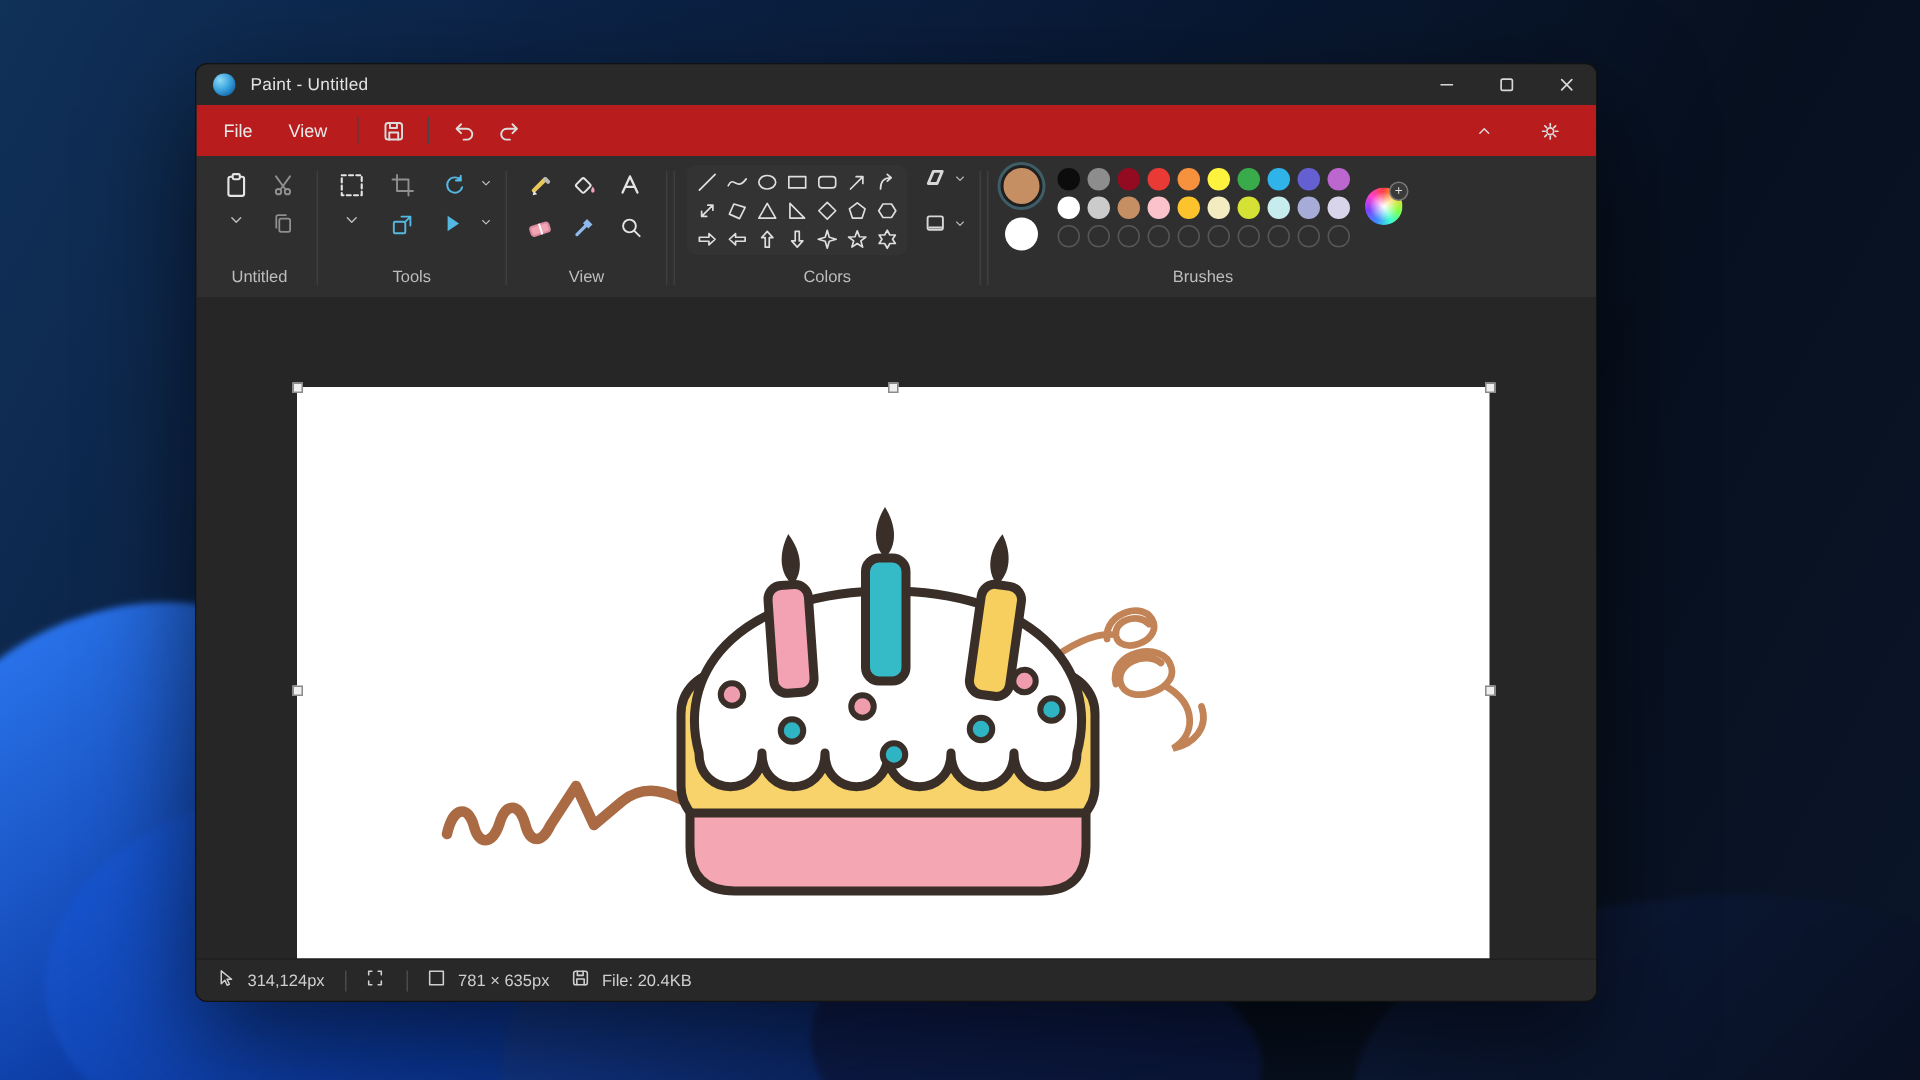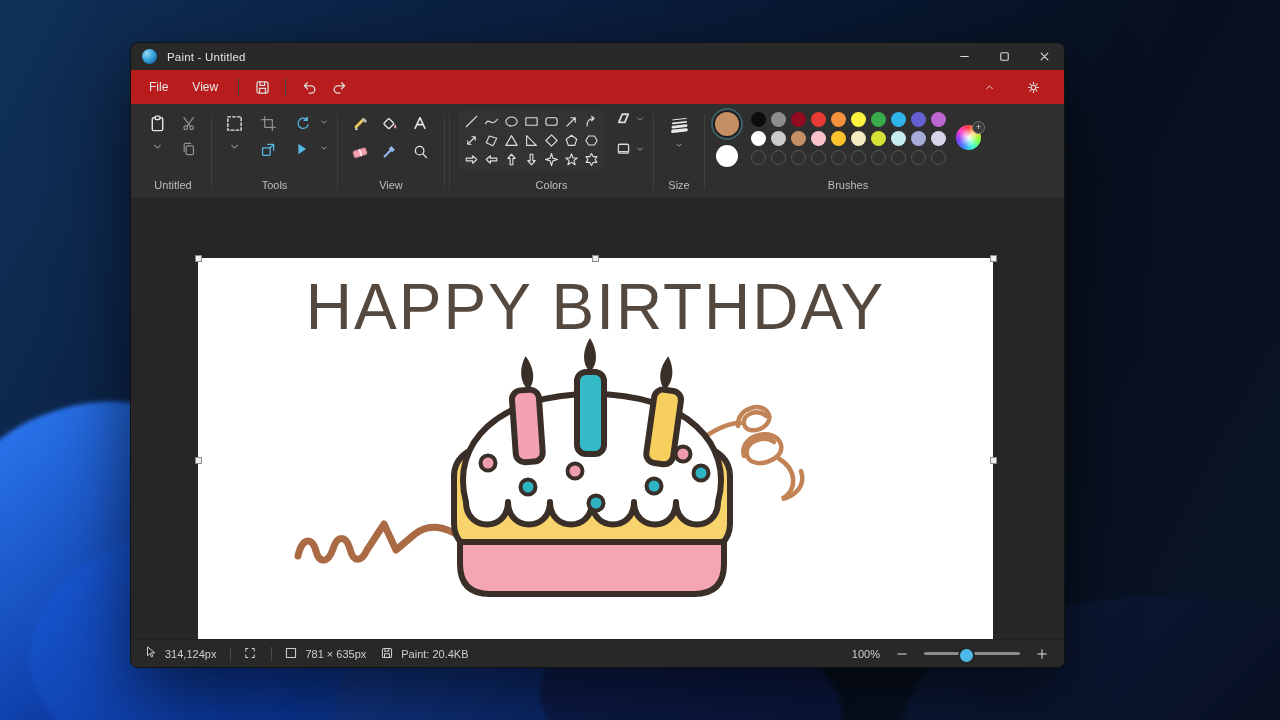--- a/index.html
+++ b/index.html
@@ -455,36 +455,20 @@
             <span class="chev"><svg viewBox="0 0 20 20" width="10" height="10" fill="none" stroke="currentColor" stroke-width="1.5" stroke-linecap="round" stroke-linejoin="round">
                   <path d="M5.5 8 L10 12.5 L14.5 8"></path>
                 </svg></span>
           </div>
         </div>
       </div>
       <div class="g-label">Colors</div>
     </div>
     <div class="vsep"></div>
 
-    <div class="group">
-      <div class="size-btn">
-        <span><svg viewBox="0 0 20 20" width="19" height="19" fill="none" stroke="currentColor" stroke-width="1.5" stroke-linecap="round" stroke-linejoin="round">
-              <g transform="skewY(-6) translate(0,1.5)">
-                <path d="M3 5 H17" stroke-width="1"></path>
-                <path d="M3 8.6 H17" stroke-width="1.9"></path>
-                <path d="M3 12.6 H17" stroke-width="2.8"></path>
-                <path d="M3 17 H17" stroke-width="3.6"></path>
-              </g>
-            </svg></span>
-        <span class="chev"><svg viewBox="0 0 20 20" width="10" height="10" fill="none" stroke="currentColor" stroke-width="1.5" stroke-linecap="round" stroke-linejoin="round">
-              <path d="M5.5 8 L10 12.5 L14.5 8"></path>
-            </svg></span>
-      </div>
-      <div class="g-label">Size</div>
-    </div>
     <div class="vsep"></div>
 
     <div class="group">
       <div class="colors-content">
         <div class="cc-col">
           <div class="swatch-main"></div>
           <div class="swatch-second"></div>
         </div>
         <div class="palette" id="palette">
             <span class="pswatch" style="background: rgb(12, 12, 12);"></span>
@@ -522,21 +506,20 @@
           <div class="wheel"></div>
           <div class="wheel-plus">+</div>
         </div>
       </div>
       <div class="g-label">Brushes</div>
     </div>
   </div>
 
   <div class="canvas-area">
     <div class="canvas">
-      <div class="headline">HAPPY BIRTHDAY</div>
       <svg class="cake-svg" viewBox="0 0 795 404">
 
         <path class="curl" d="M500 184 C515 172 532 164 543 165"></path>
         <path class="curl" d="M540 168 C538 150 566 142 571 157 C575 170 549 179 546 166 C544 156 560 150 568 158"></path>
         <path class="curl" d="M546 198 C540 176 578 168 583 187 C587 203 553 213 549 197 C546 184 566 176 576 184"></path>
         <path class="curl" d="M580 200 C600 212 599 232 584 241 C598 238 608 227 603 213"></path>
 
         <path class="squiggle" d="M100 298 C104 280 114 278 118 293 C121 305 130 306 135 291 C139 277 148 277 152 291 C155 304 163 305 169 292 L186 266 L198 292 L217 276 C232 264 248 270 262 278"></path>
 
         <rect class="c-yellow c-outline" x="256" y="190" width="276" height="104" rx="28"></rect>
@@ -594,32 +577,16 @@
       <span><svg viewBox="0 0 20 20" width="14" height="14" fill="none" stroke="currentColor" stroke-width="1.5" stroke-linecap="round" stroke-linejoin="round">
             <rect x="3.5" y="3.5" width="13" height="13"></rect>
           </svg></span>
       <span>781 × 635px</span>
     </div>
     <div class="sb-item">
       <span><svg viewBox="0 0 20 20" width="14" height="14" fill="none" stroke="currentColor" stroke-width="1.5" stroke-linecap="round" stroke-linejoin="round">
             <rect x="3.5" y="3.5" width="13" height="13" rx="2"></rect>
             <path d="M7 3.5 V7.5 H12.5 V3.5 M6.5 16.5 V11 H13.5 V16.5"></path>
           </svg></span>
-      <span>Paint: 20.4KB</span>
-    </div>
-    <div class="sb-right">
-      <span>100%</span>
-      <span class="qa-btn" style="width:20px;height:20px;">
-          <svg viewBox="0 0 20 20" width="14" height="14" fill="none" stroke="currentColor" stroke-width="1.5" stroke-linecap="round" stroke-linejoin="round">
-            <path d="M4 10 H16"></path>
-          </svg>
-        </span>
-      <div class="slider">
-        <div class="slider-thumb"></div>
-      </div>
-      <span class="qa-btn" style="width:20px;height:20px;">
-          <svg viewBox="0 0 20 20" width="14" height="14" fill="none" stroke="currentColor" stroke-width="1.5" stroke-linecap="round" stroke-linejoin="round">
-            <path d="M4 10 H16 M10 4 V16"></path>
-          </svg>
-        </span>
+      <span>File: 20.4KB</span>
     </div>
   </div>
 </div>
 
 </body></html>

